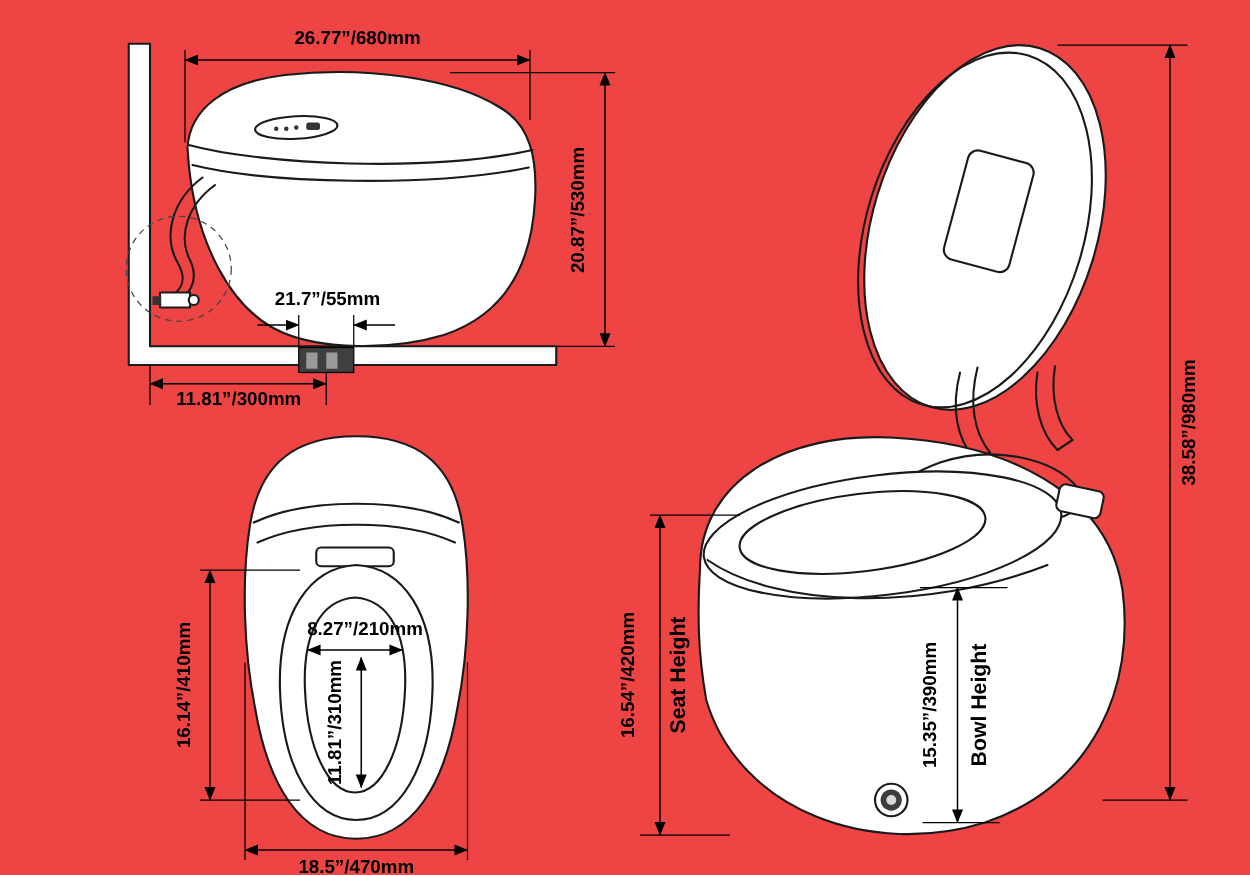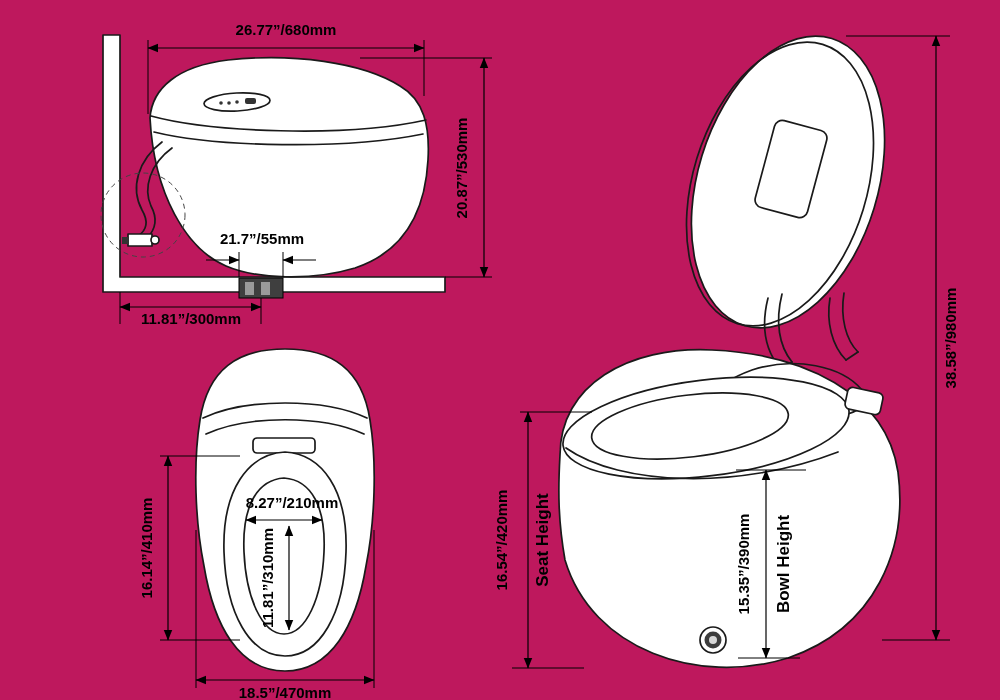--- a/index.html
+++ b/index.html
@@ -1,16 +1,16 @@
 <!DOCTYPE html>
 <html><head>
 <meta charset="utf-8">
 <style>
   html,body{margin:0;padding:0;background:#ffffff;}
-  .canvas{position:relative;width:1000px;height:700px;background:#be185d;overflow:hidden;}
+  .canvas{position:relative;width:1000px;height:700px;background:#ef4444;overflow:hidden;}
   .draw{fill:none;stroke:#1a1a1a;stroke-width:1.7;stroke-linecap:round;stroke-linejoin:round;}
   .fillw{fill:#ffffff;}
   .ext{stroke:#000000;stroke-width:1;fill:none;}
   .dim{stroke:#000000;stroke-width:1.2;fill:none;}
   .dash{fill:none;stroke:#444444;stroke-width:1;stroke-dasharray:5 4;}
   .dimtext{font-family:"Liberation Sans","DejaVu Sans",sans-serif;font-size:15px;font-weight:700;fill:#000000;}
   .bigtext{font-size:17px;}
   text{text-anchor:middle;}
 </style>
 </head>

